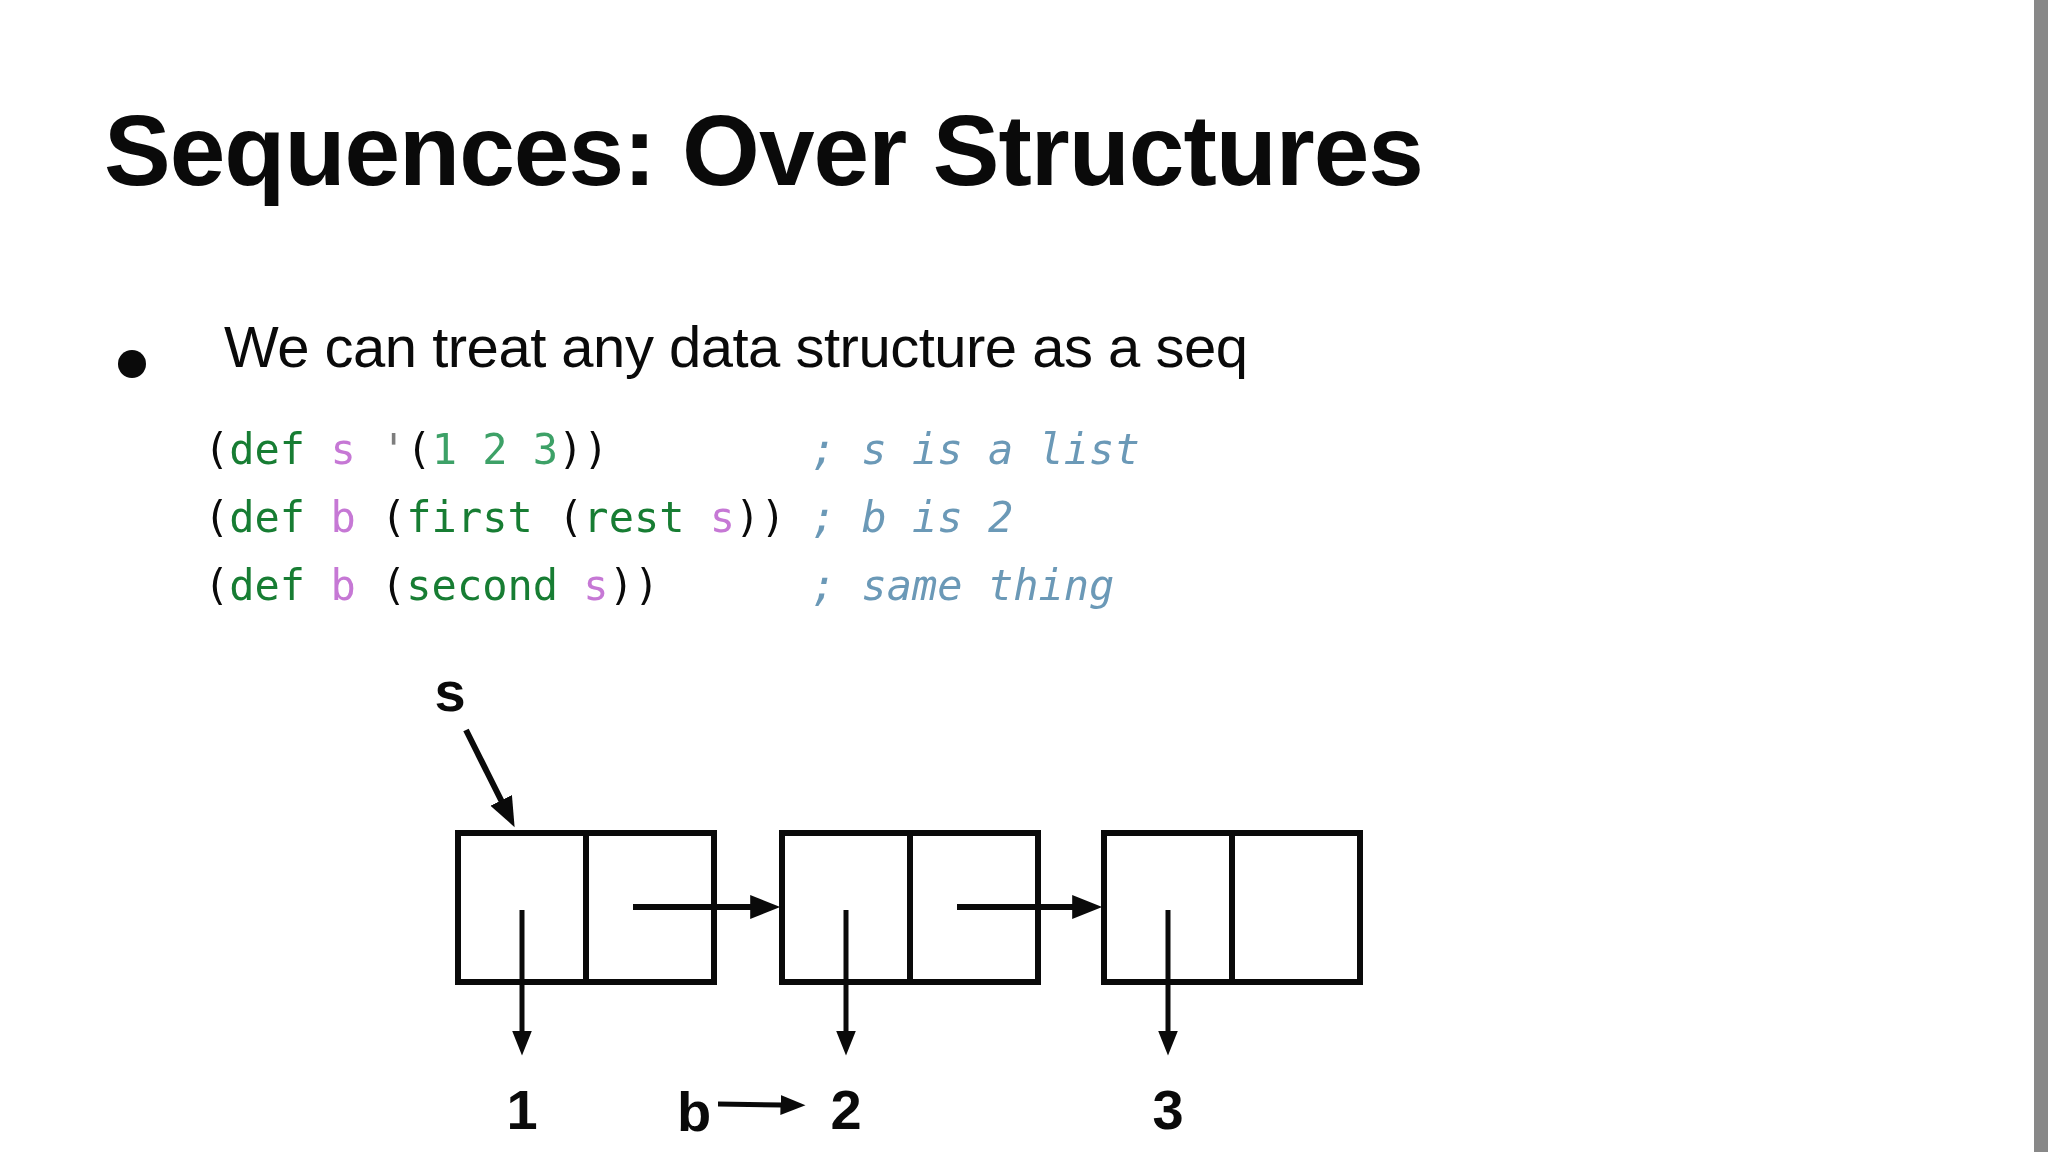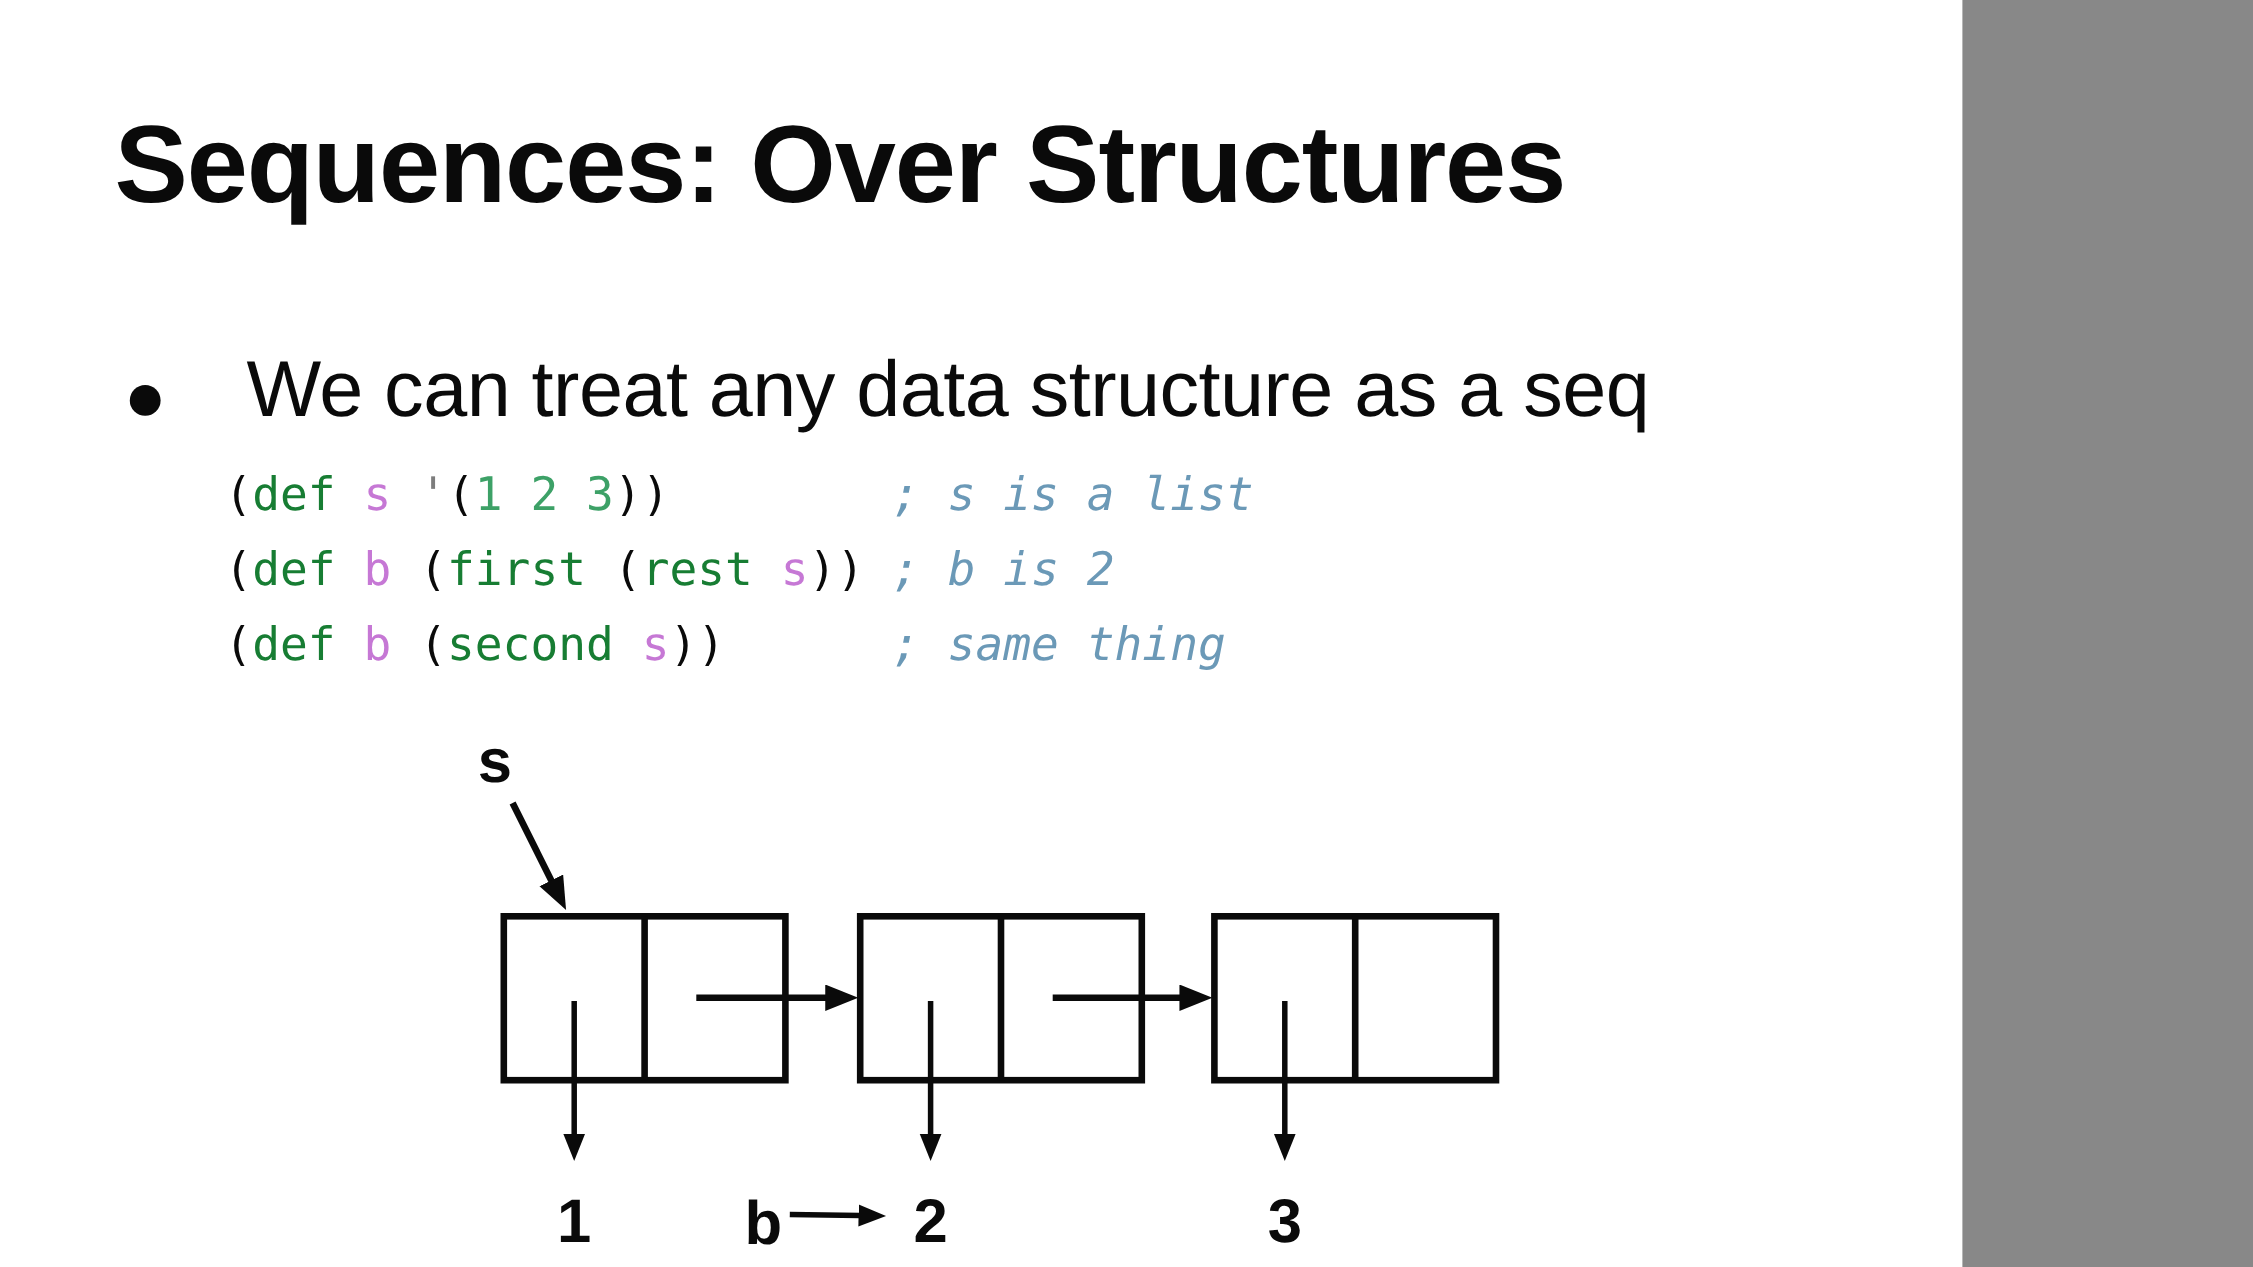--- a/index.html
+++ b/index.html
@@ -1,35 +1,35 @@
 <!DOCTYPE html>
 <html style="--ink: #0a0a0a; --bg: #ffffff; --kw: #177d33; --num: #3da167; --sym: #c678d5; --comment: #6b99b7; --quote: #7d7d7d;"><head>
 <meta charset="utf-8">
 <style>
   :root{
     --ink:#0a0a0a; --bg:#ffffff; --kw:#177d33; --num:#3da167;
     --sym:#c678d5; --comment:#6b99b7; --quote:#7d7d7d;
   }
   html,body{margin:0;padding:0;background:#888;}
   .slide{
-    position:relative; width:1784px; height:1152px; background:var(--bg);
+    position:relative; width:2034px; height:1152px; background:var(--bg);
     overflow:hidden; font-family:"Liberation Sans", sans-serif; color:var(--ink);
   }
   .title{
     position:absolute; left:104px; top:100px; margin:0;
     font-size:100px; font-weight:bold; letter-spacing:-1px; line-height:1;
     color:var(--ink); white-space:nowrap;
   }
   .bullet-row{position:absolute; left:118px; top:318px; white-space:nowrap;}
   .bullet-dot{
     position:absolute; left:0; top:32px; width:28px; height:28px;
     border-radius:50%; background:var(--ink);
   }
   .bullet-text{
-    position:absolute; left:106px; top:0; font-size:72px; line-height:1;
+    position:absolute; left:106px; top:0; font-size:58px; line-height:1;
     letter-spacing:-0.5px; color:var(--ink); white-space:nowrap;
   }
   .code{
     position:absolute; left:204px; top:416px;
     font-family:"DejaVu Sans Mono", monospace; font-size:42px; line-height:68px;
     white-space:pre;
   }
   .code-line{white-space:pre;}
   .tok-kw{color:var(--kw); font-weight:normal;}
   .tok-fn{color:var(--kw);}

